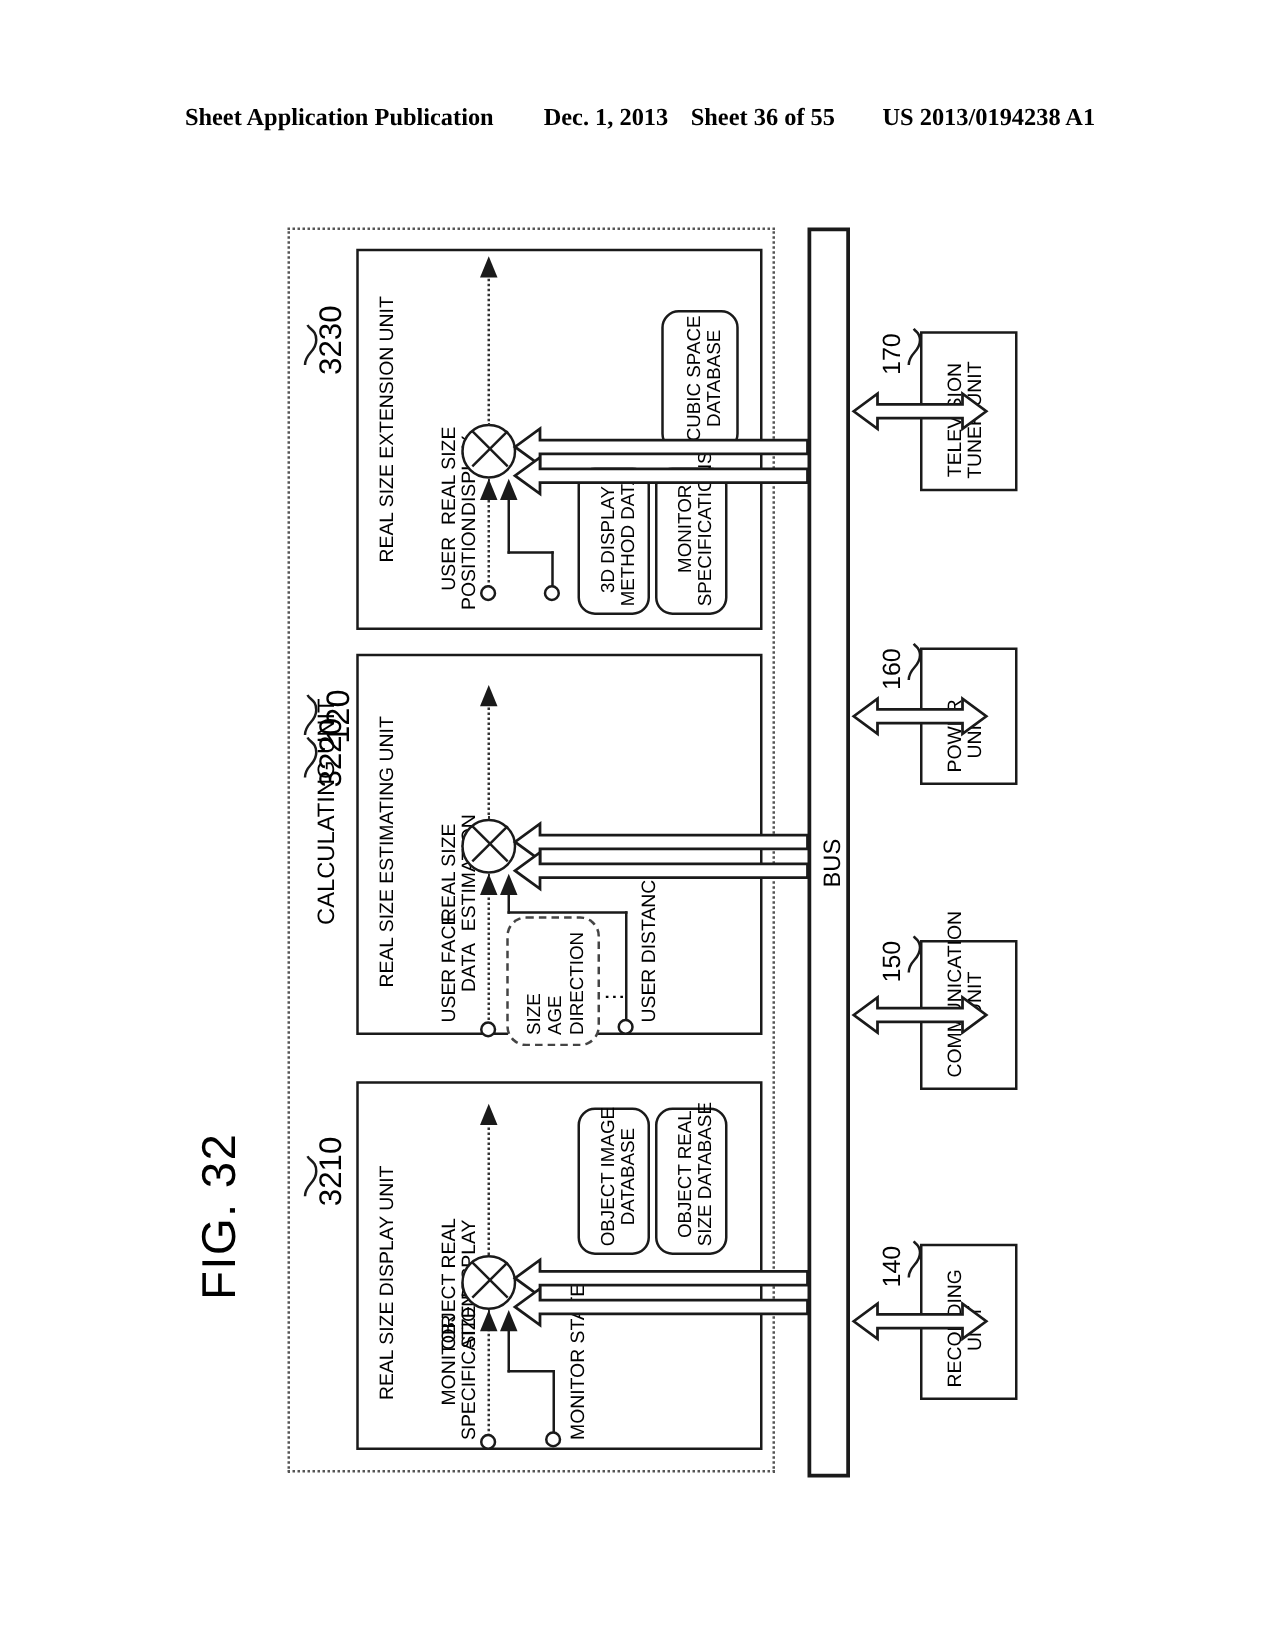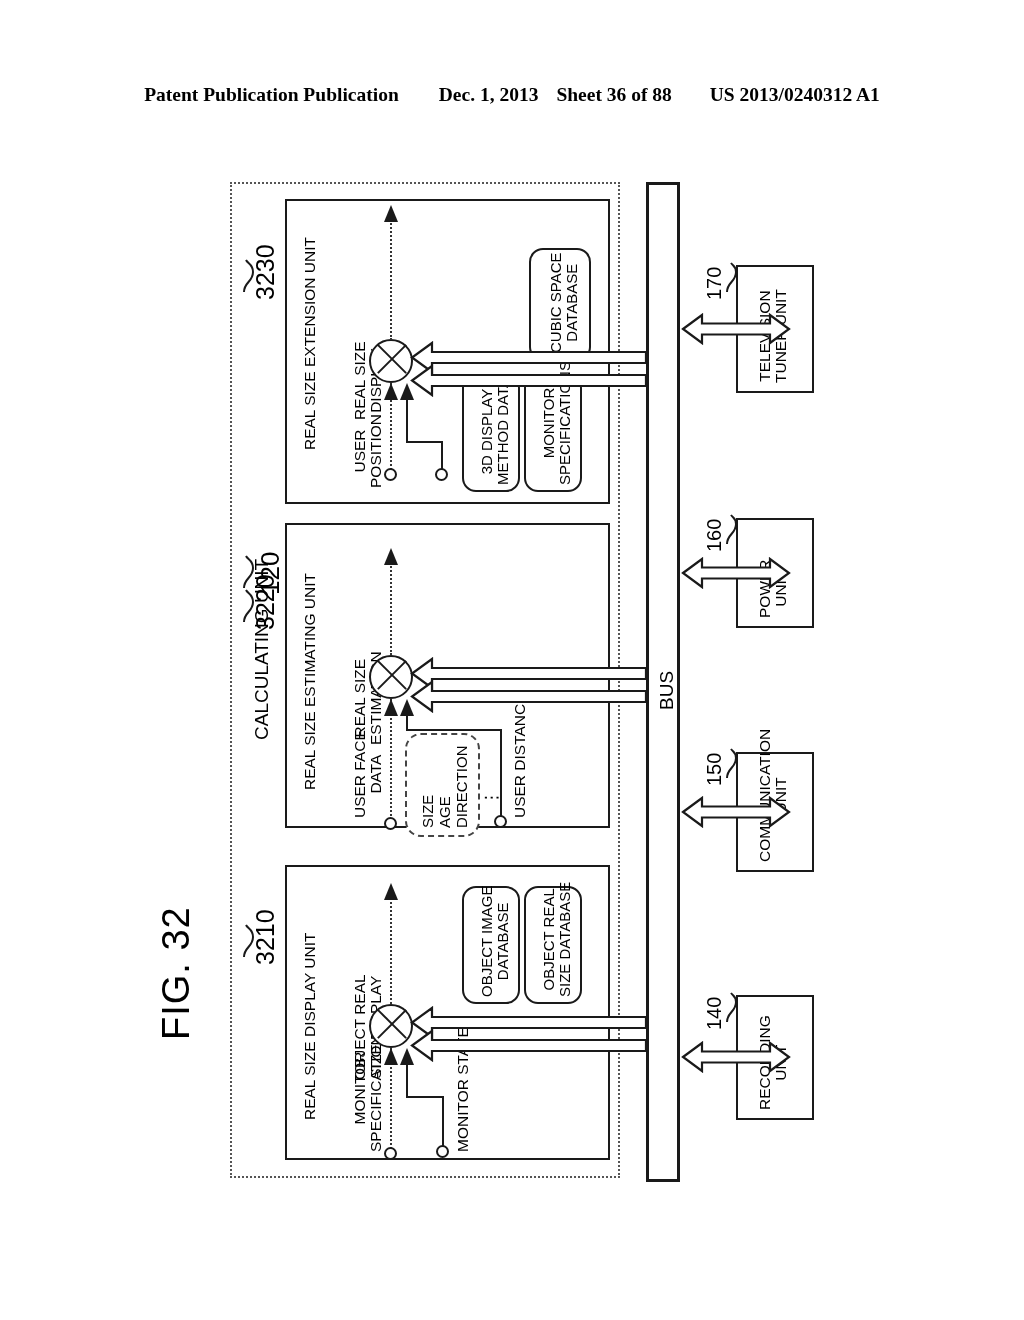--- a/index.html
+++ b/index.html
@@ -139,21 +139,21 @@
     left: 0; top: 0;
     width: 1024px; height: 1320px;
     pointer-events: none;
     overflow: visible;
   }
 </style>
 </head>
 <body>
 
 <div id="pub-header">
-  <span>Patent Publication Publication</span><span class="gap-l"></span><span>Dec. 1, 2013</span><span class="gap-m"></span><span>Sheet 36 of 88</span><span class="gap-r"></span><span>US 2013/0240312 A1</span>
+  <span>Sheet Application Publication</span><span class="gap-l"></span><span>Dec. 1, 2013</span><span class="gap-m"></span><span>Sheet 36 of 55</span><span class="gap-r"></span><span>US 2013/0194238 A1</span>
 </div>
 
 <div id="fig-label">FIG. 32</div>
 
 <div class="box outer-dashed" style="left:230px; top:182px; width:390px; height:996px;"></div>
 
 <div class="vt" style="left:252px; top:740px; font-size:19px;">CALCULATING UNIT</div>
 
 <div class="vt" style="left:257px; top:595px; font-size:26px;">120</div>
 

